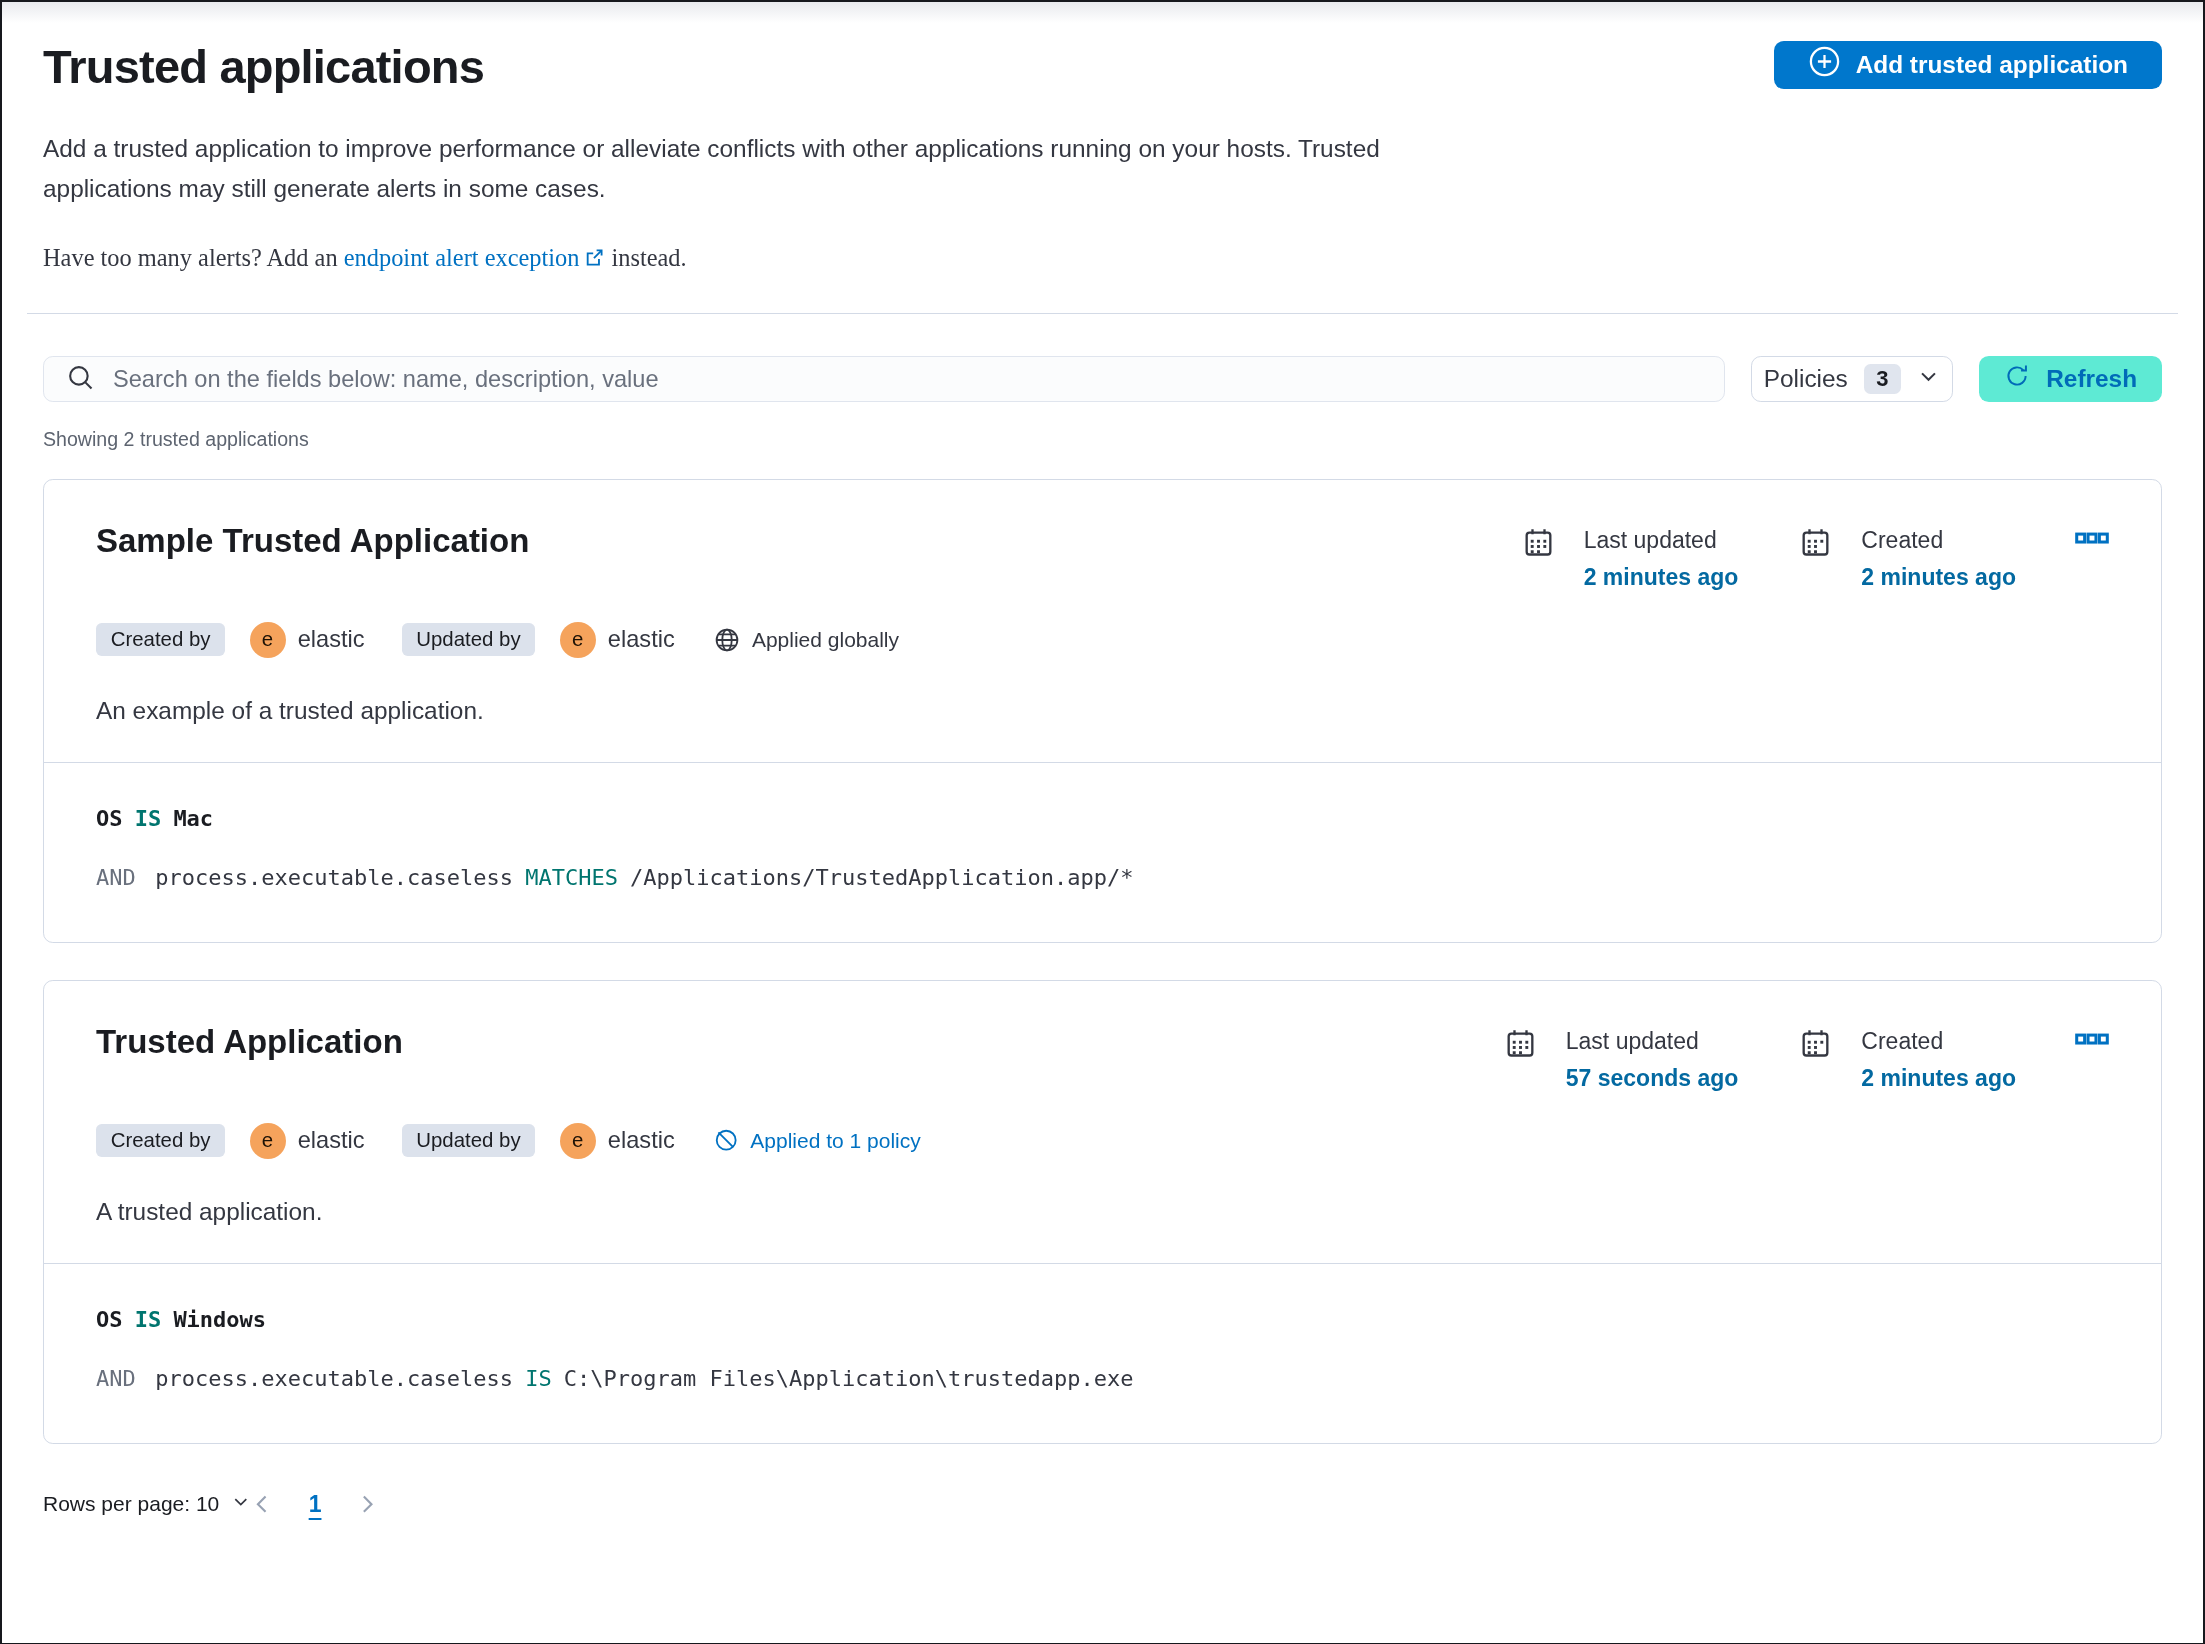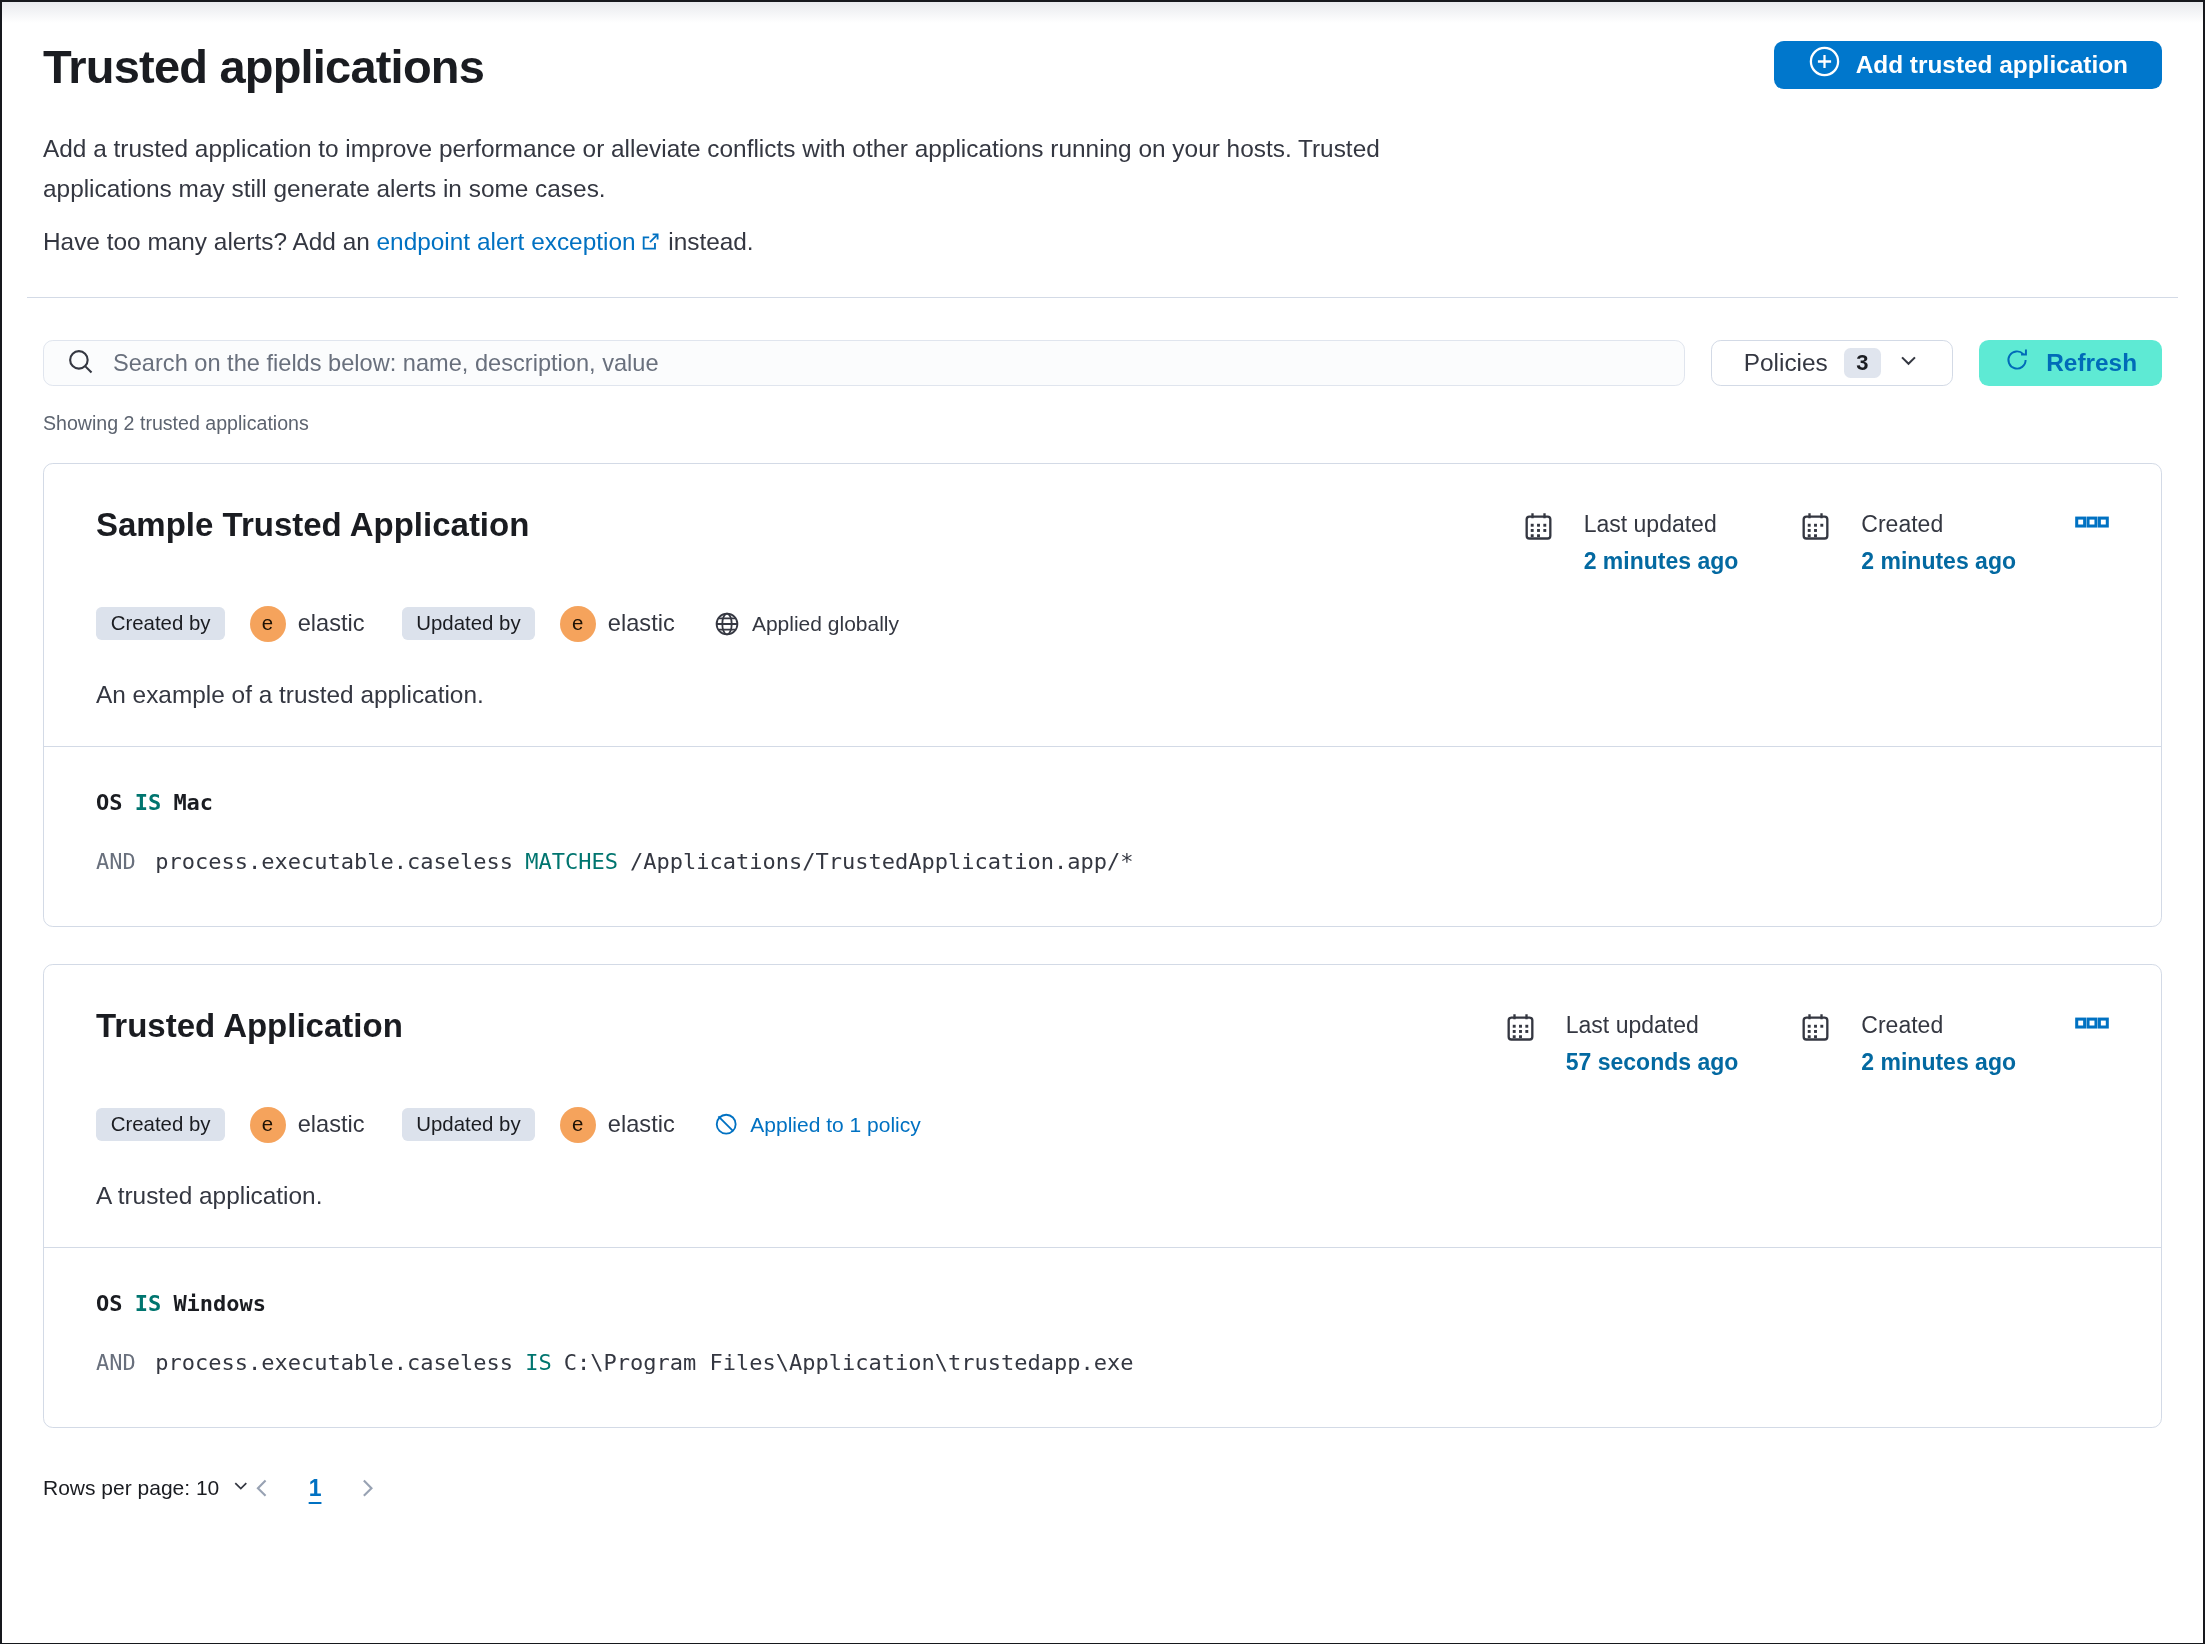--- a/index.html
+++ b/index.html
@@ -27,39 +27,39 @@
   }
   .btn-primary {
     display:flex; align-items:center; gap:14.7px;
     height: 48px; padding: 0 34px; margin-top: 1.6px;
     background:#0077CC; color:#fff; border:none; border-radius:9.8px;
     font-family: inherit; font-size: 24.4px; font-weight: 700; cursor:pointer;
   }
 
   
   .intro-desc { margin-top: 34px; font-size: 24.4px; line-height: 1.62; max-width: 1353px; color:#343741; }
-  .intro-alerts { margin-top: 20px; font-size: 24.4px; color:#343741; }
+  .intro-alerts { margin-top: 36px; font-size: 24.4px; color:#343741;font-family:Liberation Serif, serif; }
   .intro-alerts a { color:#0071C2; text-decoration:none; font-weight:500; }
   .ext-icon { margin-left: 4.9px; vertical-align: -1.6px; }
 
   hr.page-divider { border:none; border-top:1.6px solid #D3DAE6; margin: 39px -16.3px 0 -16.3px; }
 
   
   .toolbar { margin-top: 42px; display:flex; gap: 26px; height: 46px; }
   .search-box {
     flex:1; display:flex; align-items:center; gap:18px; padding: 0 23px;
     background:#FBFCFD; border:1.6px solid #E0E5EE; border-radius:9.8px;
   }
   .search-box input {
     flex:1; border:none; outline:none; background:transparent;
     font-family:inherit; font-size: 23.6px; color:#343741;
   }
   .search-box input::placeholder { color:#69707D; }
   .btn-policies {
-    display:flex; align-items:center; gap:16.3px; padding: 0 32px;
+    display:flex; align-items:center; gap:16.3px; padding: 0 12px;
     background:#fff; border:1.6px solid #D3DAE6; border-radius:9.8px;
     font-family:inherit; font-size:24.4px; color:#343741; cursor:pointer;
   }
   .count-badge {
     background:#E0E5EE; color:#1a1c21; border-radius:6.5px;
     padding: 2.4px 12.2px; font-size:22px; font-weight:700;
   }
   .btn-refresh {
     display:flex; align-items:center; justify-content:center; gap:16.3px; width: 183px;
     background:#5eead4; border:none; border-radius:9.8px;

